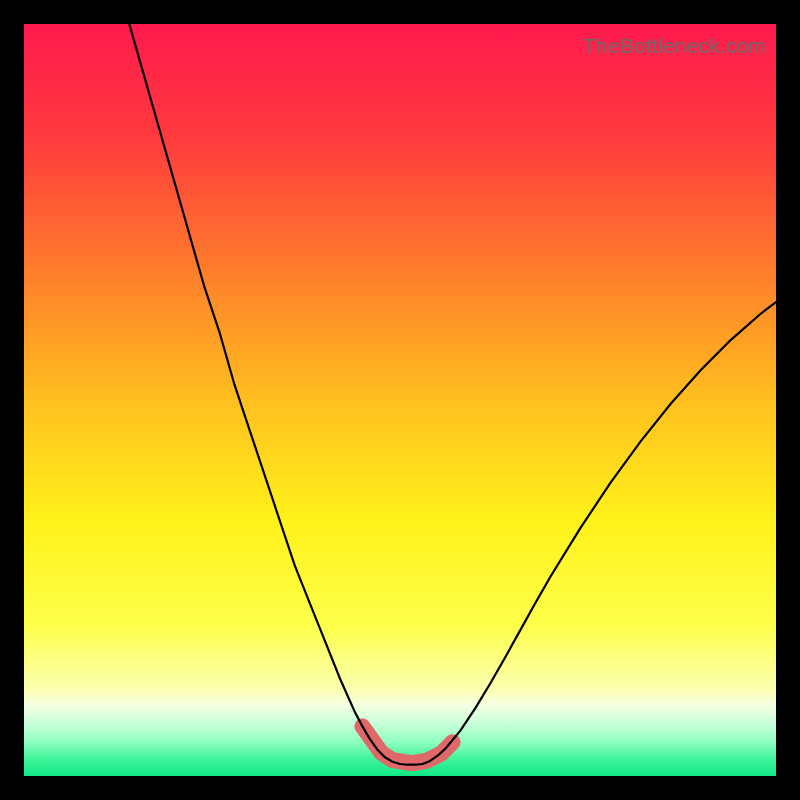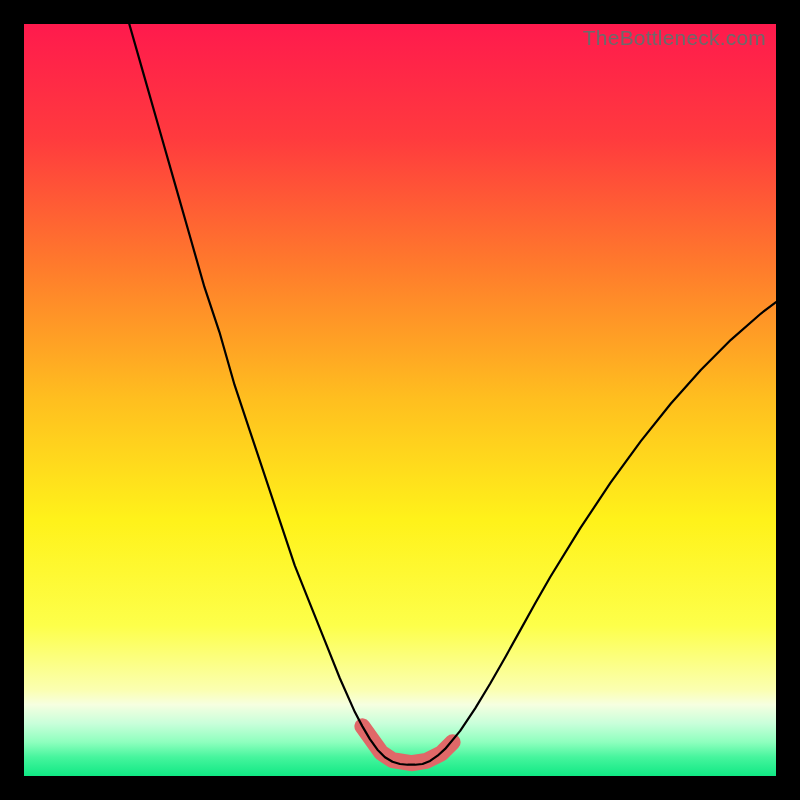--- a/index.html
+++ b/index.html
@@ -21,21 +21,21 @@
   }
   .plot {
     position: absolute;
     left: 0;
     top: 0;
     width: 752px;
     height: 752px;
   }
   .watermark {
     position: absolute;
-    top: 2px;
+    top: 10px;
     right: 10px;
     color: #6b6b6b;
     font-size: 21px;
     font-weight: 500;
     letter-spacing: 0.2px;
     user-select: none;
   }
 </style>
 </head>
 <body>

